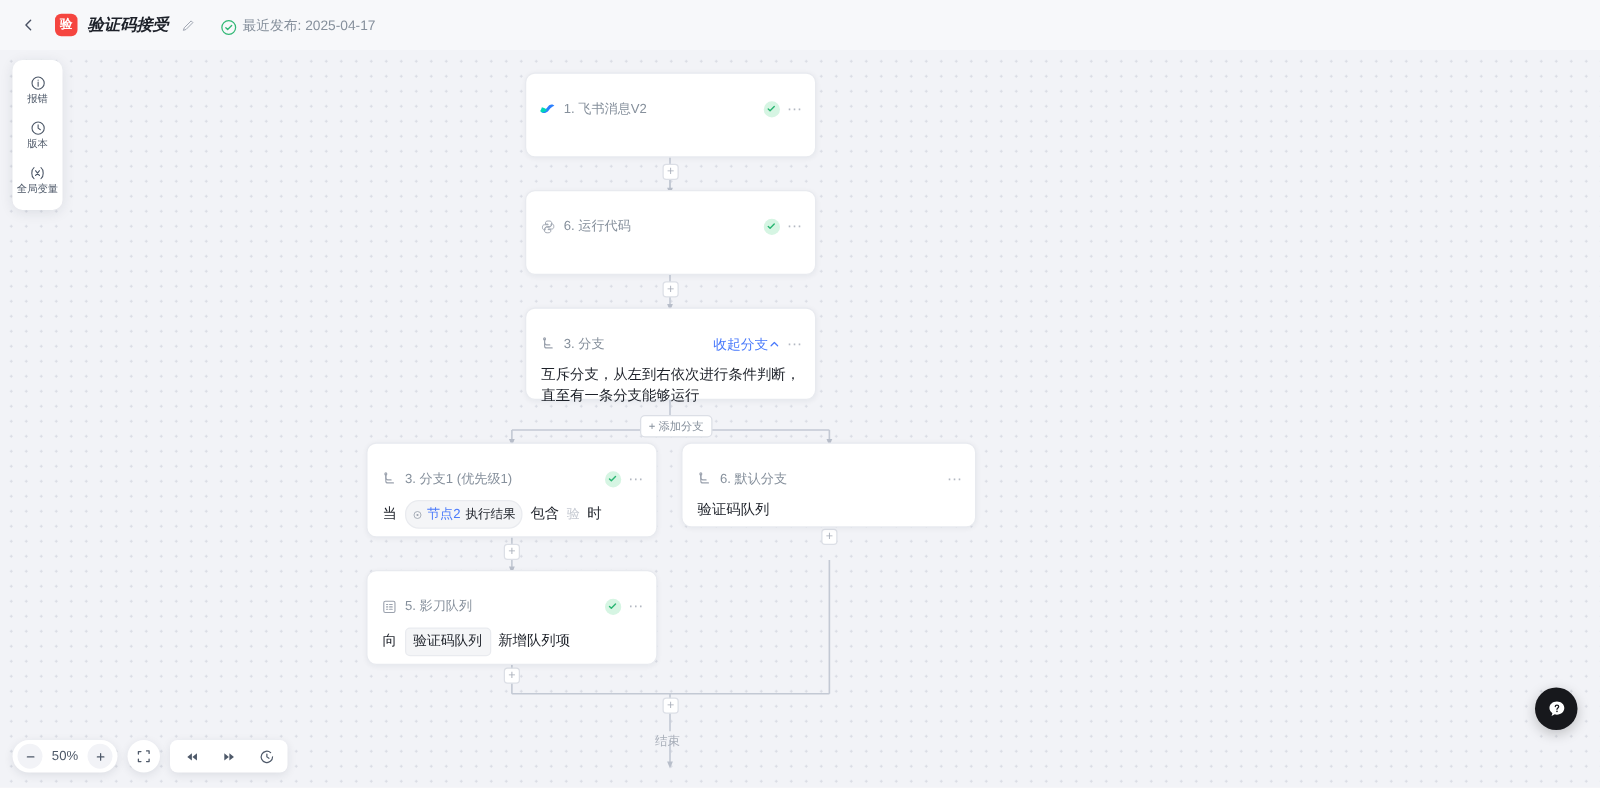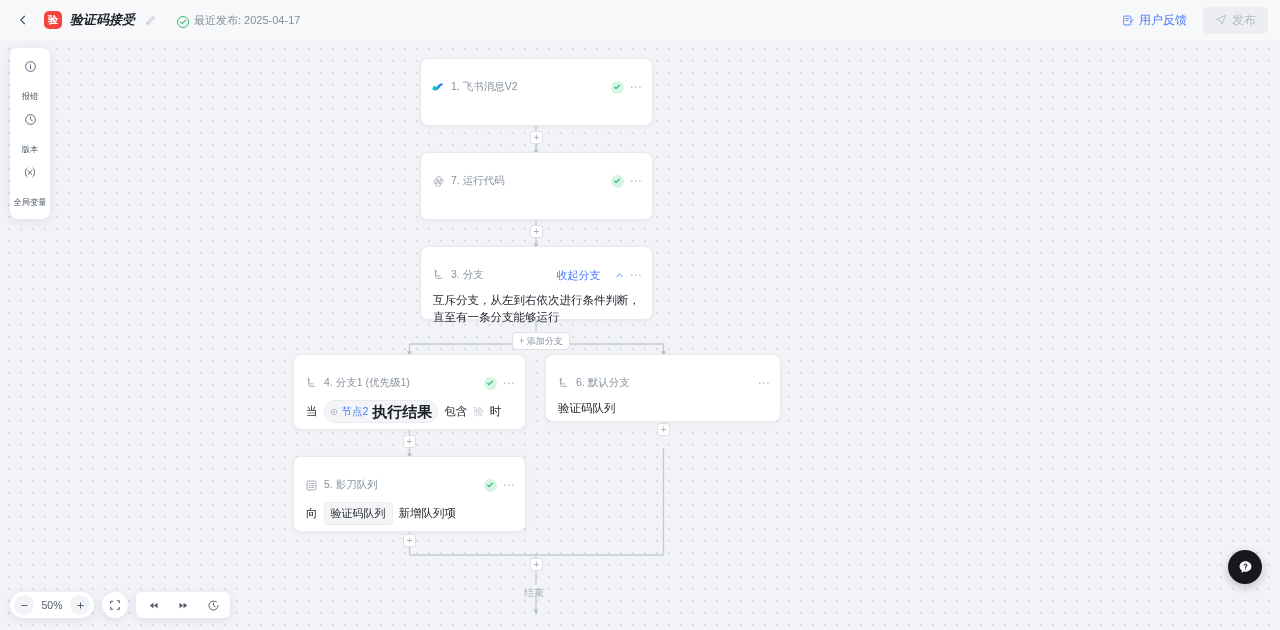--- a/index.html
+++ b/index.html
@@ -70,40 +70,40 @@
   }
 
   
   .tool-panel {
     position: absolute; left: 10px; top: 8px; width: 40px;
     background: #ffffff; border-radius: 8px;
     box-shadow: 0 2px 10px rgba(28,36,56,.10);
     padding: 6px 0; z-index: 30;
   }
   .tool-item {
-    display: flex; flex-direction: column; align-items: center; gap: 18px;
+    display: flex; flex-direction: column; align-items: center; gap: 1px;
     padding: 5px 0; cursor: pointer; border-radius: 6px; margin: 0 3px;
   }
   .tool-ico { color: #4e5969; display: flex; align-items: center; justify-content: center; height: 14px; }
   .tool-lbl { font-size: 9px; color: #4e5969; line-height: 11px; white-space: nowrap; transform: scale(.92); }
 
   
   .node {
     position: absolute; background: #ffffff; border: 1px solid #e8eaef;
     border-radius: 8px; box-shadow: 0 1px 4px rgba(28,36,56,.05);
     z-index: 10;
   }
   .node-head {
     display: flex; align-items: center; height: 30px; padding: 0 10px; gap: 6px; margin-top: 13px;
   }
   .node-ico { width: 14px; height: 14px; display:flex; align-items:center; justify-content:center; flex: 0 0 auto; }
   .node-name { font-size: 10.5px; color: #86909c; white-space: nowrap; }
   .node-head-right { margin-left: auto; display: flex; align-items: center; gap: 6px; }
   .collapse-link {
-    font-size: 11px; color: #4a7afb; cursor: pointer; display: flex; align-items: center; gap: 14px;
+    font-size: 11px; color: #4a7afb; cursor: pointer; display: flex; align-items: center; gap: 0;
     white-space: nowrap;
     text-align: center;
   }
   .ok-badge {
     width: 13px; height: 13px; border-radius: 50%; background: #d6f5e3;
     display: flex; align-items: center; justify-content: center; color: #2bb673;
   }
   .dots { color: #b3b8c2; font-size: 12px; letter-spacing: .5px; cursor: pointer; line-height: 8px; }
   .node-body {
     padding: 2px 12px 14px 12px; font-size: 11.5px; color: #1d2129; line-height: 17px;
@@ -112,21 +112,21 @@
   
   .cond-row { display: flex; align-items: center; gap: 6px; flex-wrap: nowrap; }
   .cond-kw { font-size: 11.5px; color: #1d2129; white-space: nowrap; }
   .chip-group {
     display: inline-flex; align-items: center; background: #f4f5f7;
     border: 1px solid #e9ebef; border-radius: 11px; padding: 2px 5px; gap: 4px;
     max-width: 125px; overflow: hidden;
   }
   .chip-dot { color: #9aa1ad; font-size: 9px; display:flex; align-items:center; }
   .chip-blue { color: #4a7afb; font-size: 10.5px; white-space: nowrap; }
-  .chip-dark { color: #1d2129; font-size: 15px; white-space: nowrap; font-weight: 700; }
+  .chip-dark { color: #1d2129; font-size: 10px; white-space: nowrap; font-weight: 400; }
   .chip-fade { color: #c6cad2; font-size: 10.5px; white-space: nowrap; overflow: hidden; }
   .chip-plain {
     display: inline-flex; align-items: center; background: #f4f5f7;
     border: 1px solid #e9ebef; border-radius: 4px; padding: 2px 6px;
     font-size: 11px; color: #1d2129; white-space: nowrap;
   }
 
   
   .edges { position: absolute; left: 0; top: 0; width: 1280px; height: 590px; z-index: 5; }
   .plus-node {
@@ -189,36 +189,20 @@
     </div>
     <div class="publish-info">
       <div class="publish-check">
         <svg width="8" height="8" viewBox="0 0 12 12" fill="none">
           <path d="M2.5 6.2l2.2 2.2L9.5 3.6" stroke="#31b875" stroke-width="1.6" stroke-linecap="round" stroke-linejoin="round"></path>
         </svg>
       </div>
       <span class="publish-text">最近发布: 2025-04-17</span>
     </div>
 
-    <div class="topbar-right">
-      <div class="feedback-btn">
-        <svg width="13" height="13" viewBox="0 0 16 16" fill="none">
-          <rect x="2" y="2.5" width="9" height="11" rx="1.5" stroke="#4a7afb" stroke-width="1.1"></rect>
-          <path d="M4.5 5.5h4M4.5 8h3" stroke="#4a7afb" stroke-width="1.1" stroke-linecap="round"></path>
-          <path d="M10.5 10.5l3.5-3.5" stroke="#4a7afb" stroke-width="1.1" stroke-linecap="round"></path>
-        </svg>
-        <span>用户反馈</span>
-      </div>
-      <div class="publish-btn">
-        <svg width="12" height="12" viewBox="0 0 16 16" fill="none">
-          <path d="M14 2L2 7l5 2 2 5 5-12z" stroke="#b5bac4" stroke-width="1.2" stroke-linejoin="round"></path>
-        </svg>
-        <span>发布</span>
-      </div>
-    </div>
   </div>
 
   <div class="canvas">
 
     <div class="tool-panel">
       <div class="tool-item">
         <span class="tool-ico">
           <svg width="13" height="13" viewBox="0 0 16 16" fill="none">
             <circle cx="8" cy="8" r="6" stroke="#4e5969" stroke-width="1.1"></circle>
             <path d="M8 5v0.2M8 7v4" stroke="#4e5969" stroke-width="1.1" stroke-linecap="round"></path>
@@ -307,21 +291,21 @@
     </div>
 
     <div class="node" style="left:420px; top:112px; width:233px; height:68px;">
       <div class="node-head">
         <span class="node-ico">
           <svg width="13" height="13" viewBox="0 0 16 16" fill="none">
             <path d="M8 2.2c-2 0-2.6.8-2.6 1.8v1.3H8v.6H4.4C3.2 5.9 2.4 6.7 2.4 8.4s.7 2.5 1.8 2.5h.9V9.6c0-1.2.9-2 2-2h2.6c1 0 1.8-.7 1.8-1.8V4c0-1-.7-1.8-2.6-1.8H8z" stroke="#9aa1ad" stroke-width=".9" stroke-linejoin="round"></path>
             <path d="M8 13.8c2 0 2.6-.8 2.6-1.8v-1.3H8v-.6h3.6c1.2 0 2-.8 2-2.5s-.7-2.5-1.8-2.5h-.9v1.3c0 1.2-.9 2-2 2H6.3c-1 0-1.8.7-1.8 1.8V12c0 1 .7 1.8 2.6 1.8H8z" stroke="#9aa1ad" stroke-width=".9" stroke-linejoin="round"></path>
           </svg>
         </span>
-        <span class="node-name">7. 运行代码</span>
+        <span class="node-name">6. 运行代码</span>
         <span class="node-head-right">
           <span class="ok-badge">
             <svg width="8" height="8" viewBox="0 0 12 12" fill="none">
                 <path d="M2.4 6.2l2.2 2.2L9.6 3.4" stroke="#2bb673" stroke-width="1.7" stroke-linecap="round" stroke-linejoin="round"></path>
               </svg>
           </span>
           <span class="dots">⋯</span>
         </span>
       </div>
     </div>
@@ -351,21 +335,21 @@
 
     <div class="node" style="left:293px; top:314px; width:233px; height:76px;">
       <div class="node-head">
         <span class="node-ico">
           <svg width="13" height="13" viewBox="0 0 16 16" fill="none">
             <path d="M4.5 3v6.5c0 1.1.9 2 2 2H12" stroke="#9aa1ad" stroke-width="1.1" stroke-linecap="round" stroke-linejoin="round"></path>
             <path d="M4.5 3v3.5c0 1.1.9 2 2 2h3.2" stroke="#9aa1ad" stroke-width="1.1" stroke-linecap="round" stroke-linejoin="round"></path>
             <circle cx="4.5" cy="2.6" r="1" stroke="#9aa1ad" stroke-width="1"></circle>
           </svg>
         </span>
-        <span class="node-name">4. 分支1 (优先级1)</span>
+        <span class="node-name">3. 分支1 (优先级1)</span>
         <span class="node-head-right">
           <span class="ok-badge">
             <svg width="8" height="8" viewBox="0 0 12 12" fill="none">
                 <path d="M2.4 6.2l2.2 2.2L9.6 3.4" stroke="#2bb673" stroke-width="1.7" stroke-linecap="round" stroke-linejoin="round"></path>
               </svg>
           </span>
           <span class="dots">⋯</span>
         </span>
       </div>
       <div class="node-body">

